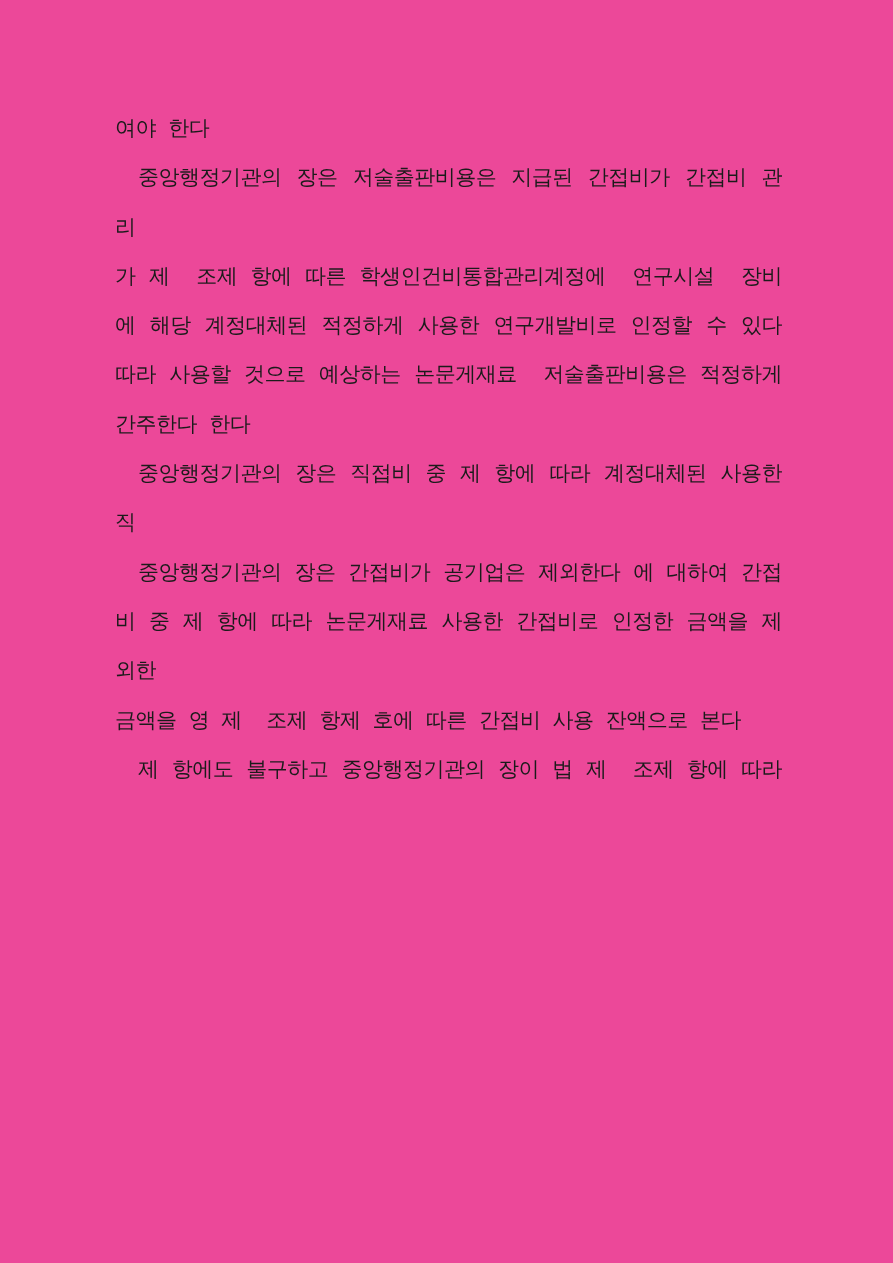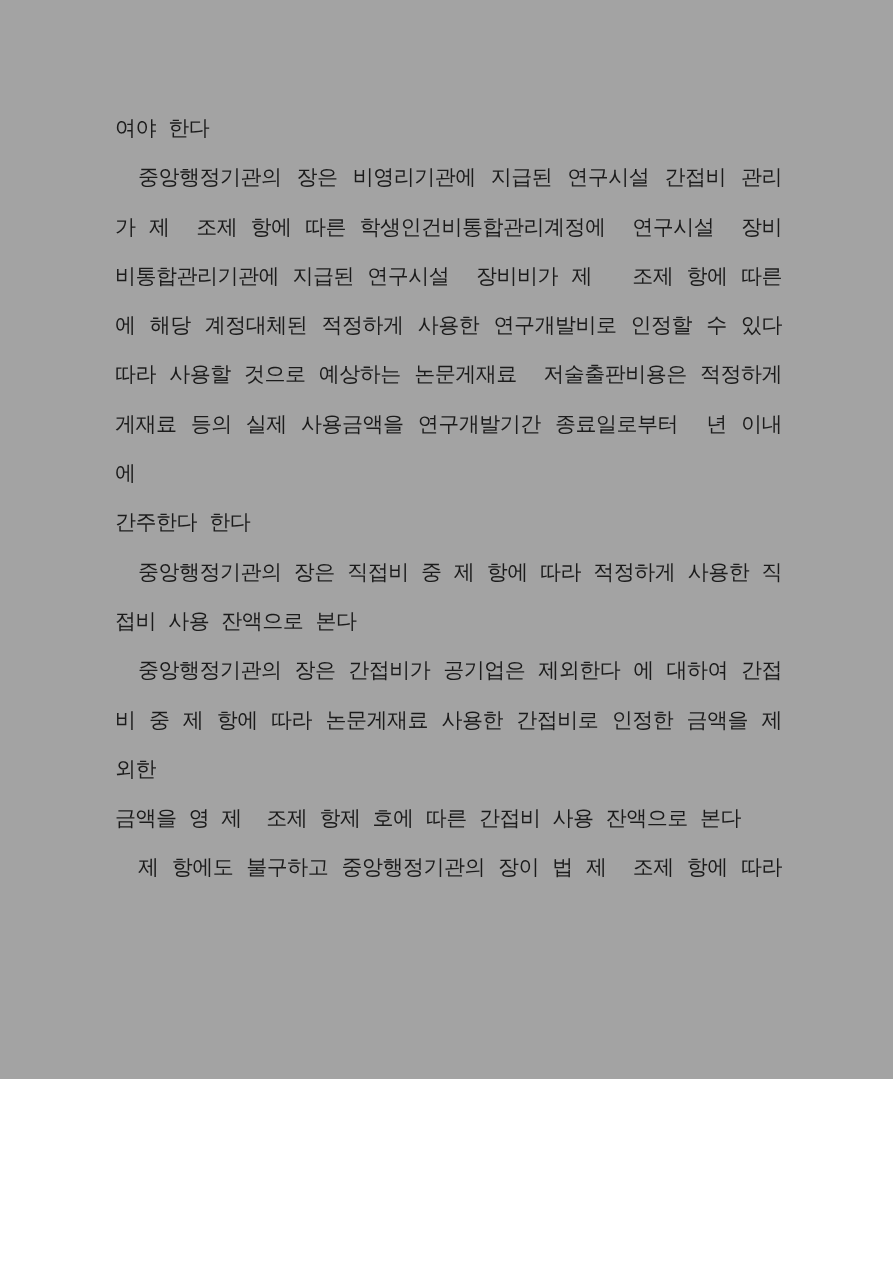--- a/index.html
+++ b/index.html
@@ -3,22 +3,22 @@
 <meta charset="utf-8">
 <style>
   html, body {
     margin: 0;
     padding: 0;
     background: #ffffff;
   }
   .page {
     position: relative;
     width: 893px;
-    height: 1079px;
-    background: #a3a3a3;
+    height: 1263px;
+    background: #ec4899;
     overflow: hidden;
   }
   .textblock {
     position: absolute;
     left: 115px;
     top: 104px;
     width: 667px;
   }
   .line {
     font-family: "DejaVu Serif", "Liberation Serif", serif;
@@ -38,28 +38,25 @@
   .line.indent {
     text-indent: 23px;
   }
 </style>
 </head>
 <body>
 
 <div class="page">
   <div class="textblock">
     <div class="line">여야 한다</div>
-    <div class="line justify indent">중앙행정기관의 장은 비영리기관에 지급된 연구시설 간접비 관리</div>
+    <div class="line justify indent">중앙행정기관의 장은 저술출판비용은 지급된 간접비가 간접비 관리</div>
     <div class="line justify">가 제&nbsp; 조제 항에 따른 학생인건비통합관리계정에&nbsp; 연구시설&nbsp; 장비</div>
-    <div class="line justify">비통합관리기관에 지급된 연구시설&nbsp; 장비비가 제&nbsp; &nbsp;조제 항에 따른</div>
     <div class="line justify">에 해당 계정대체된 적정하게 사용한 연구개발비로 인정할 수 있다</div>
     <div class="line justify">따라 사용할 것으로 예상하는 논문게재료&nbsp; 저술출판비용은 적정하게</div>
-    <div class="line justify">게재료 등의 실제 사용금액을 연구개발기간 종료일로부터&nbsp; 년 이내에</div>
     <div class="line">간주한다 한다</div>
-    <div class="line justify indent">중앙행정기관의 장은 직접비 중 제 항에 따라 적정하게 사용한 직</div>
-    <div class="line">접비 사용 잔액으로 본다</div>
+    <div class="line justify indent">중앙행정기관의 장은 직접비 중 제 항에 따라 계정대체된 사용한 직</div>
     <div class="line justify indent">중앙행정기관의 장은 간접비가 공기업은 제외한다 에 대하여 간접</div>
     <div class="line justify">비 중 제 항에 따라 논문게재료 사용한 간접비로 인정한 금액을 제외한</div>
     <div class="line">금액을 영 제&nbsp; 조제 항제 호에 따른 간접비 사용 잔액으로 본다</div>
     <div class="line justify indent">제 항에도 불구하고 중앙행정기관의 장이 법 제&nbsp; 조제 항에 따라</div>
 
   </div>
 </div>
 
 </body></html>

